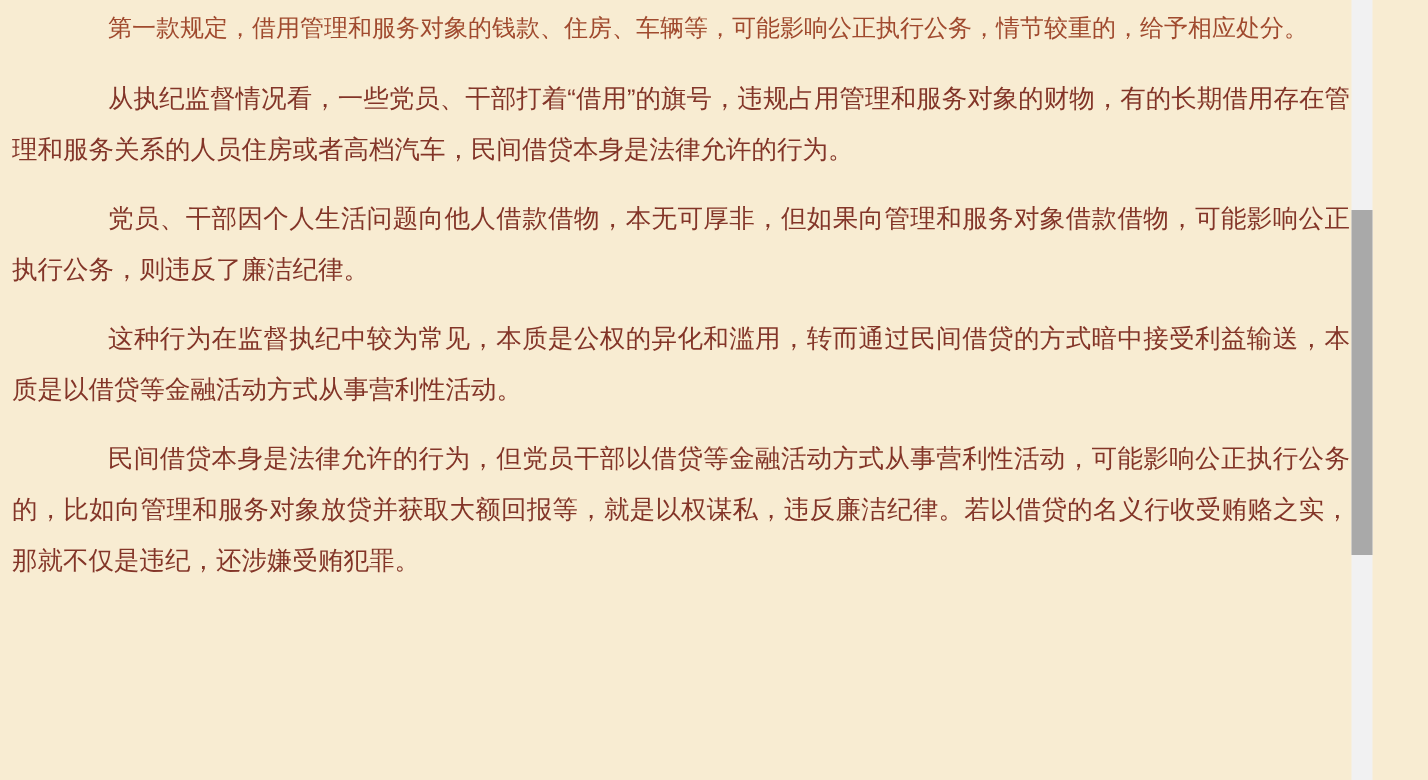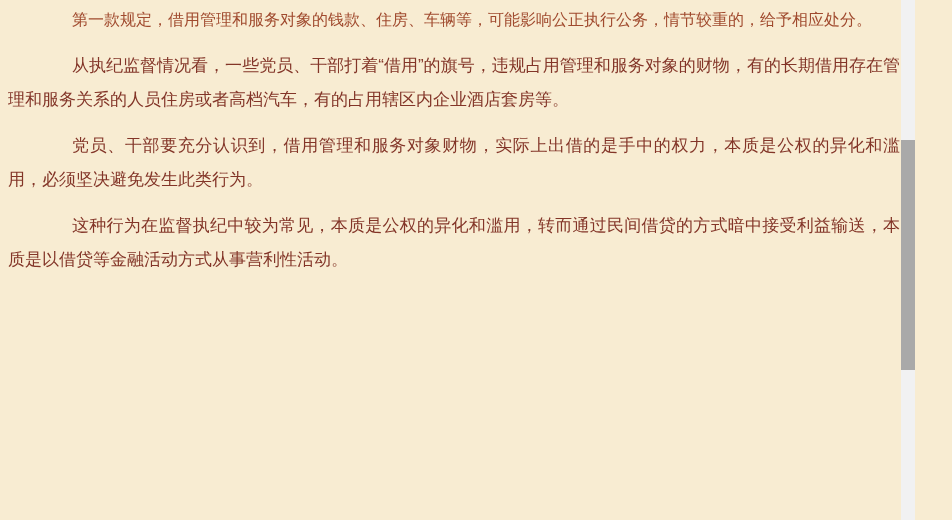--- a/index.html
+++ b/index.html
@@ -61,22 +61,23 @@
     background: var(--scrollbar_thumb, #a9a9a9);
   }
 </style>
 </head>
 <body>
 
 <div class="page">
 
   <div class="article">
     <p class="regulation">第一款规定，借用管理和服务对象的钱款、住房、车辆等，可能影响公正执行公务，情节较重的，给予相应处分。</p>
-    <p>从执纪监督情况看，一些党员、干部打着“借用”的旗号，违规占用管理和服务对象的财物，有的长期借用存在管理和服务关系的人员住房或者高档汽车，有的占用辖区内企业酒店套房等。</p>
-    <p>党员、干部要充分认识到，借用管理和服务对象财物，实际上出借的是手中的权力，本质是公权的异化和滥用，必须坚决避免发生此类行为。</p>
+    <p>从执纪监督情况看，一些党员、干部打着“借用”的旗号，违规占用管理和服务对象的财物，有的长期借用存在管理和服务关系的人员住房或者高档汽车，民间借贷本身是法律允许的行为。</p>
+    <p>党员、干部因个人生活问题向他人借款借物，本无可厚非，但如果向管理和服务对象借款借物，可能影响公正执行公务，则违反了廉洁纪律。</p>
     <p>这种行为在监督执纪中较为常见，本质是公权的异化和滥用，转而通过民间借贷的方式暗中接受利益输送，本质是以借贷等金融活动方式从事营利性活动。</p>
+    <p>民间借贷本身是法律允许的行为，但党员干部以借贷等金融活动方式从事营利性活动，可能影响公正执行公务的，比如向管理和服务对象放贷并获取大额回报等，就是以权谋私，违反廉洁纪律。若以借贷的名义行收受贿赂之实，那就不仅是违纪，还涉嫌受贿犯罪。</p>
   </div>
 
   <div class="scrollbar">
     <div class="thumb" style="top: 140px; height: 230px;"></div>
   </div>
 
 </div>
 
 </body></html>

